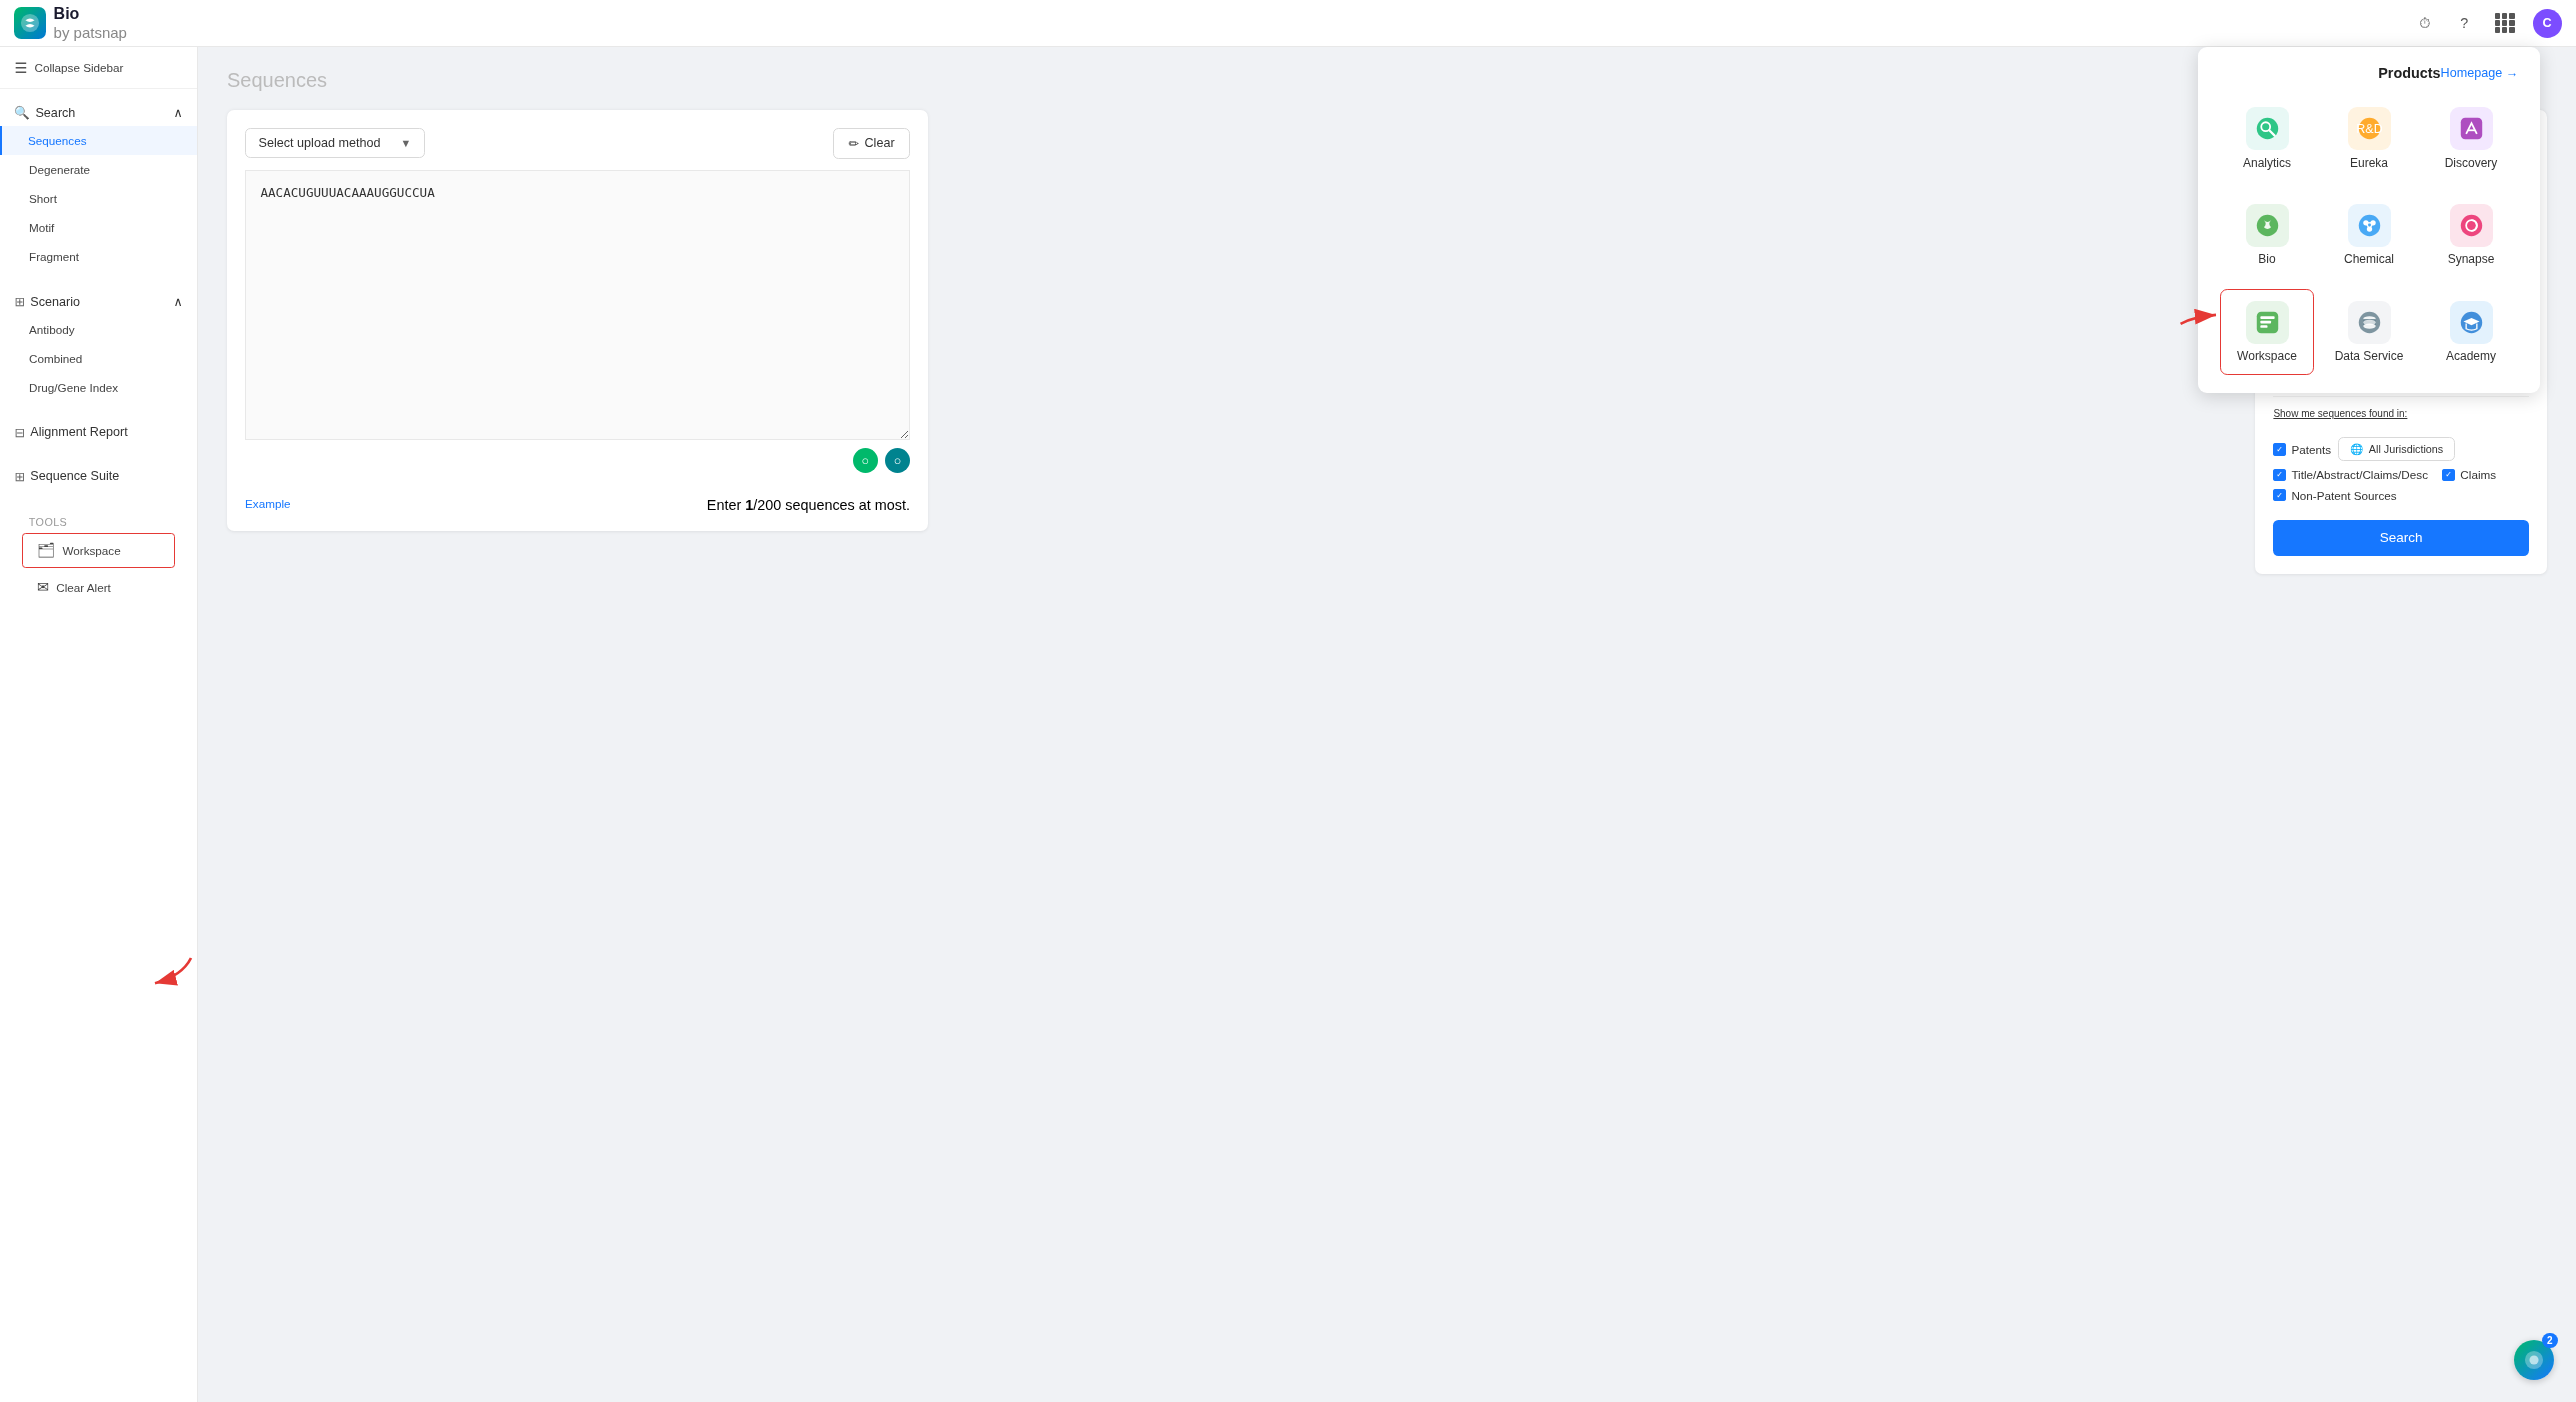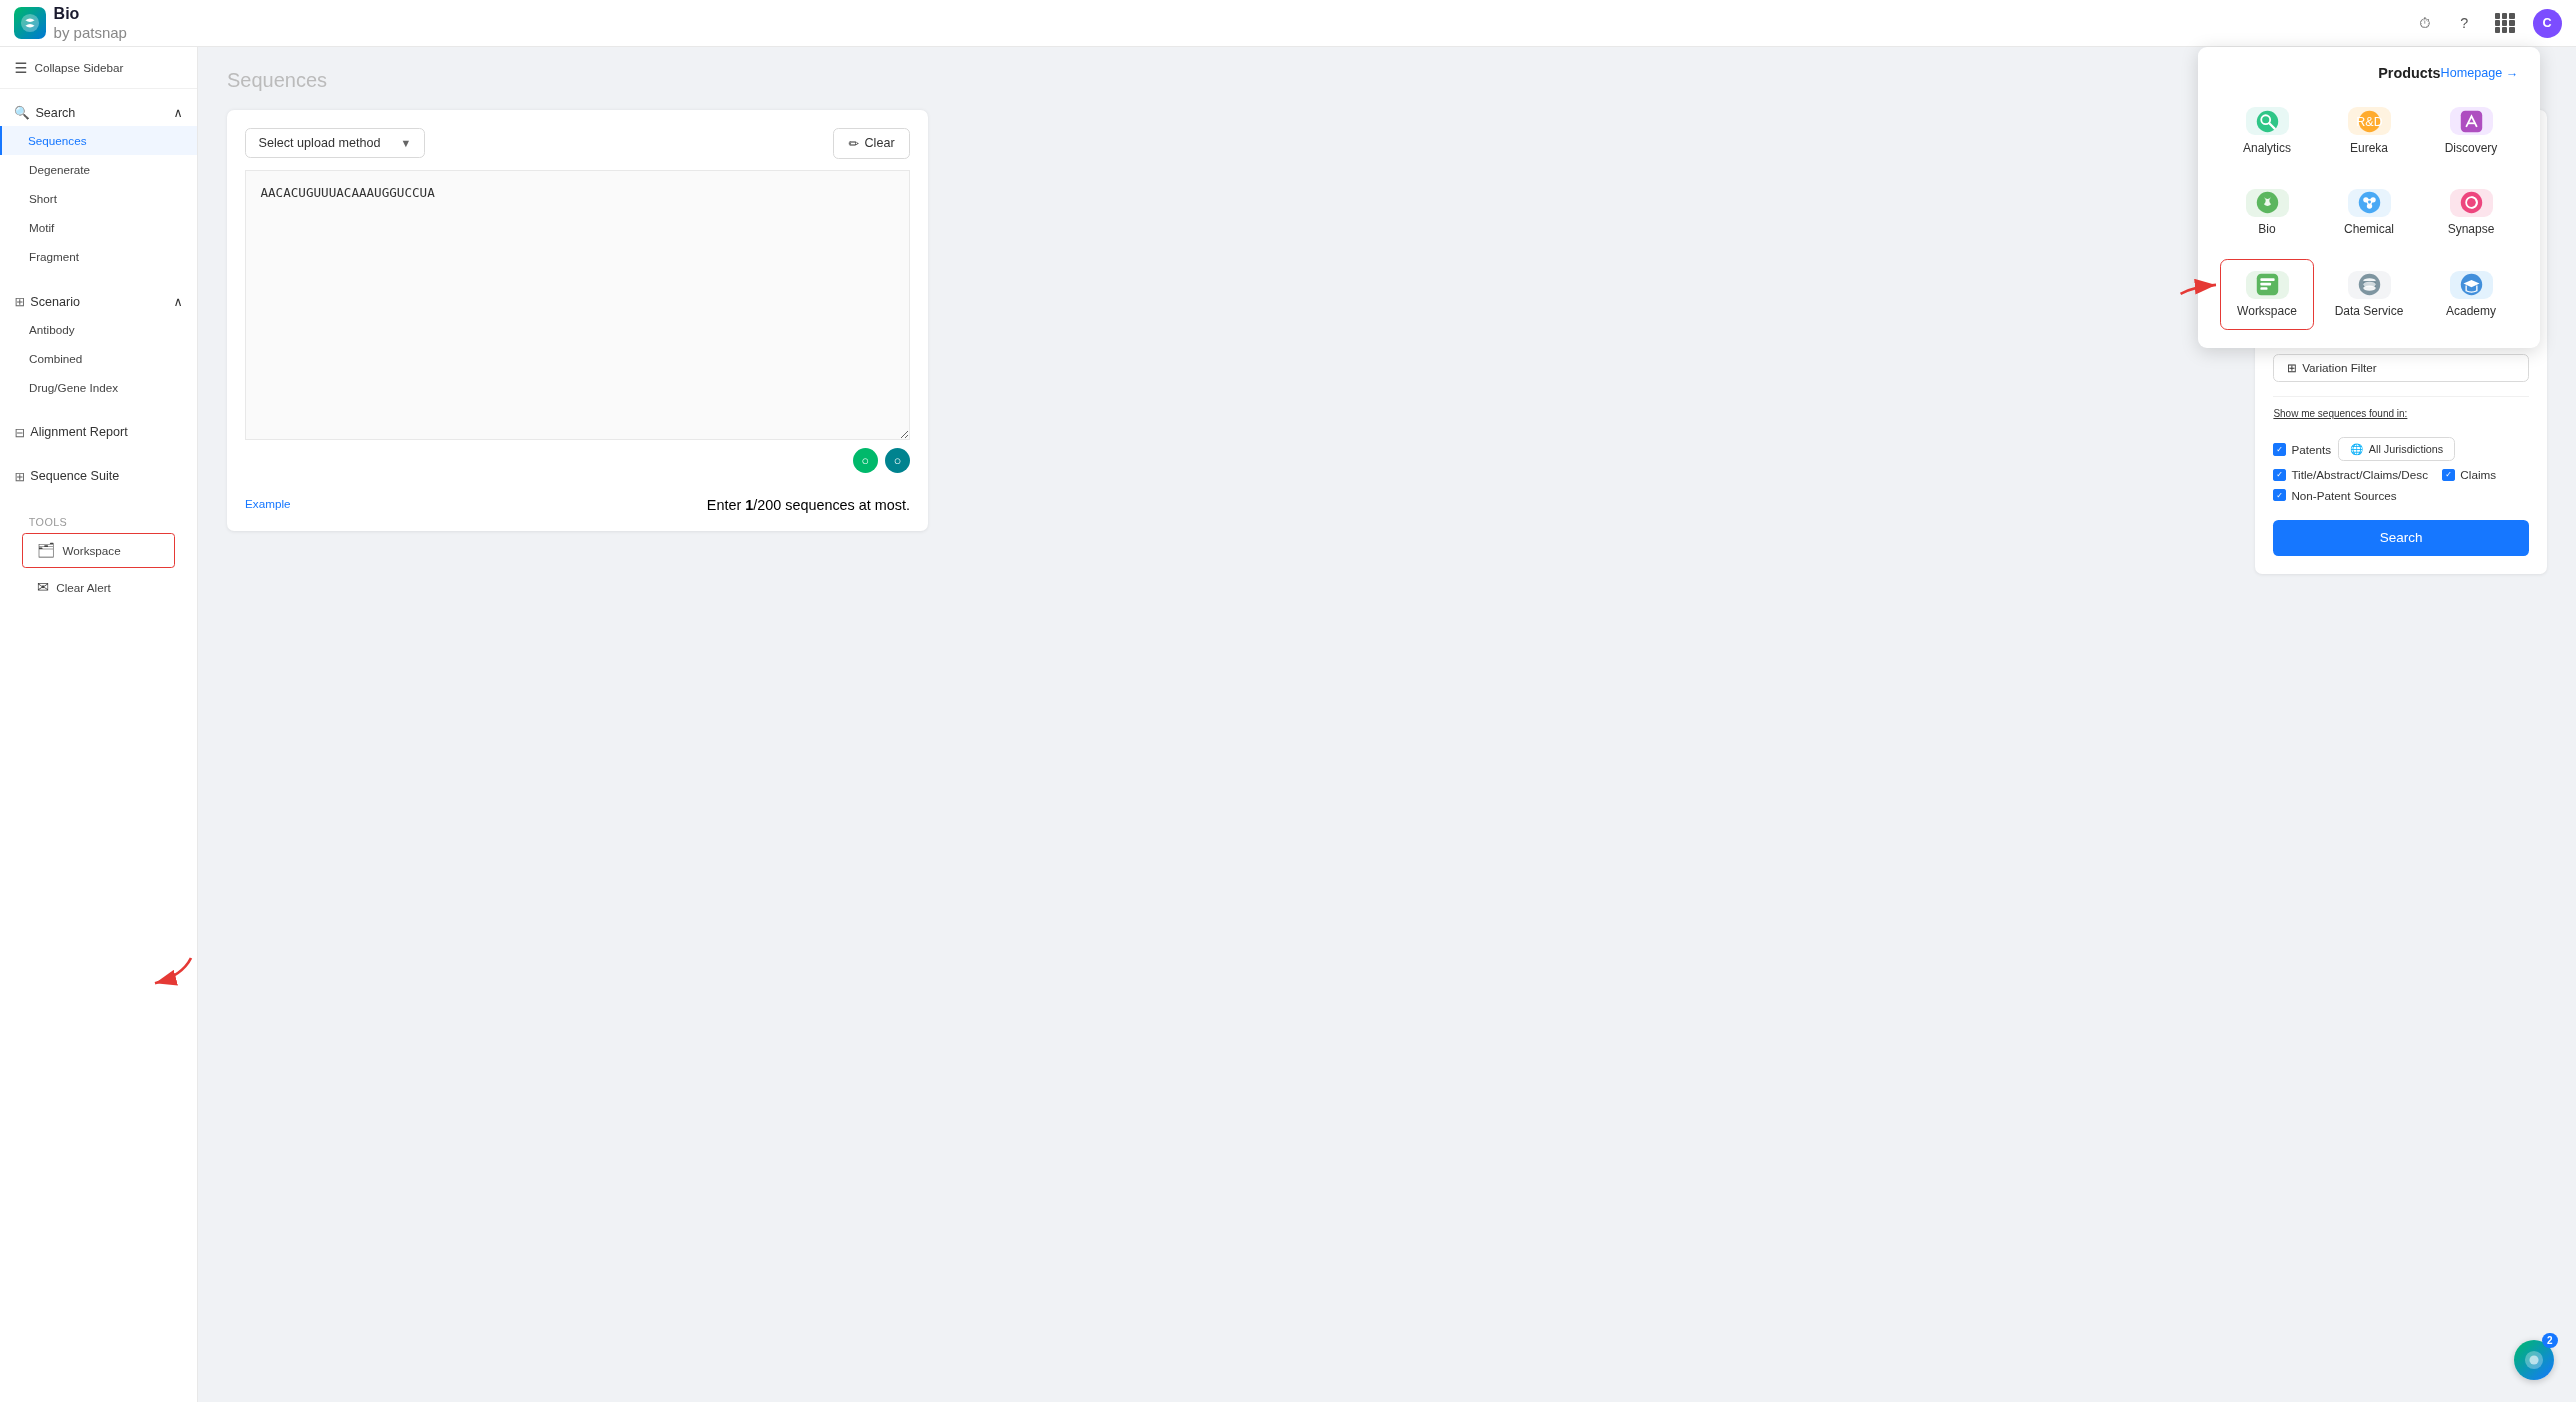--- a/index.html
+++ b/index.html
@@ -139,21 +139,21 @@
     }
     .products-header { display: flex; align-items: center; justify-content: flex-end; margin-bottom: 14.4px; }
     .products-title { font-size: 14.4px; font-weight: 600; color: #222; }
     .homepage-link { color: #1677ff; font-size: 12.6px; display: flex; align-items: center; gap: 3.6px; cursor: pointer; }
     .products-grid { display: grid; grid-template-columns: repeat(3, 1fr); gap: 10.8px 7.2px; }
     .product-item {
       display: flex; flex-direction: column; align-items: center; gap: 5.4px;
       padding: 10.8px 7.2px; border-radius: 7.2px; cursor: pointer; border: 1.8px solid transparent;
     }
     .product-item.highlighted { border-color: #e53935; }
-    .product-icon { width: 43px; height: 28px; border-radius: 9px; display: flex; align-items: center; justify-content: center; font-size: 20px; }
+    .product-icon { width: 43px; height: 43px; border-radius: 9px; display: flex; align-items: center; justify-content: center; font-size: 20px; }
     .product-label { font-size: 12px; color: #333; font-weight: 500; }
 
     
     .icon-analytics { background: #e8f8f5; }
     .icon-eureka { background: #fff3e0; }
     .icon-discovery { background: #f3e8ff; }
     .icon-bio { background: #e8f5e9; }
     .icon-chemical { background: #e8f4fd; }
     .icon-synapse { background: #fce4ec; }
     .icon-workspace { background: #e8f5e9; }

